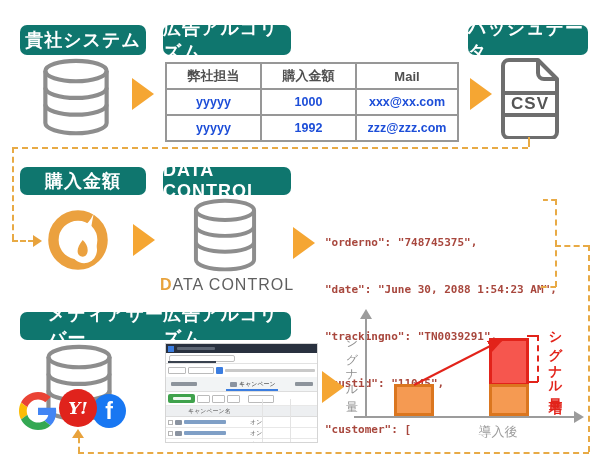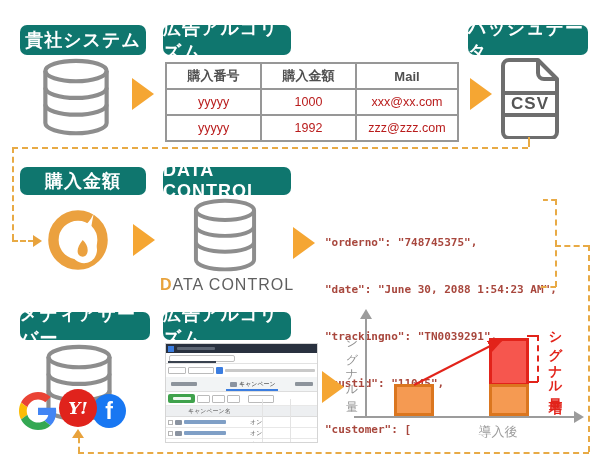--- a/index.html
+++ b/index.html
@@ -13,21 +13,21 @@
   .dash-t{position:absolute;height:0;border-top:2px dashed #E8AA45;}
   .dash-l{position:absolute;width:0;border-left:2px dashed #E8AA45;}
   .ah-r{position:absolute;width:0;height:0;border-top:6px solid transparent;
         border-bottom:6px solid transparent;border-left:9px solid #E8A23C;}
   .ah-u{position:absolute;width:0;height:0;border-left:6px solid transparent;
         border-right:6px solid transparent;border-bottom:9px solid #E8A23C;}
   
   table.purchase{position:absolute;left:165px;top:62px;border-collapse:collapse;background:#fff;}
   .purchase th,.purchase td{border:2px solid #979797;text-align:center;padding:0;}
   .purchase th{height:24px;font-size:13px;color:#4F4F4F;}
-  .purchase td{height:24px;font-size:12.5px;color:#b91c1c;font-weight:400;}
+  .purchase td{height:24px;font-size:12.5px;color:#1d4ed8;font-weight:700;}
   
   .json{position:absolute;left:325px;top:204px;font-family:"DejaVu Sans Mono","Liberation Mono",monospace;
         font-size:11px;line-height:15.6px;color:#A8473D;font-weight:700;white-space:pre;}
   
   .dclogo{position:absolute;left:158px;top:276px;width:138px;text-align:center;font-size:16px;
           letter-spacing:1px;color:#5F5F5F;font-weight:500;}
   .dclogo .d{color:#E8A33D;font-weight:700;}
   
   .vtext{writing-mode:vertical-rl;text-orientation:upright;}
   .ylab{position:absolute;left:343px;top:329px;font-size:12px;color:#8F8F8F;letter-spacing:2px;}
@@ -104,21 +104,21 @@
   </div>
 
   <table class="purchase">
     <colgroup>
         <col style="width:95px;">
         <col style="width:95px;">
         <col style="width:102px;">
       </colgroup>
     <tbody>
         <tr>
-      <th>購入番号</th>
+      <th>弊社担当</th>
       <th>購入金額</th>
       <th>Mail</th>
     </tr>
     <tr>
       <td>yyyyy</td>
       <td>1000</td>
       <td>xxx@xx.com</td>
     </tr>
     <tr>
       <td>yyyyy</td>
@@ -188,21 +188,21 @@
 
   <div class="dash-t" style="left:543px;top:199px;width:13px;"></div>
   <div class="dash-l" style="left:555px;top:199px;height:88px;"></div>
   <div class="dash-t" style="left:541px;top:286px;width:15px;"></div>
   <div class="dash-t" style="left:555px;top:245px;width:34px;"></div>
   <div class="dash-l" style="left:588px;top:245px;height:207px;"></div>
   <div class="dash-t" style="left:78px;top:452px;width:511px;"></div>
   <div class="dash-l" style="left:78px;top:438px;height:14px;"></div>
   <div class="ah-u" style="left:72px;top:429px;"></div>
 
-  <div class="pill" style="left:20px;top:312px;width:130px;height:28px;">
+  <div class="pill" style="left:20px;top:312px;width:130px;height:28px;padding-left:28px;">
     <span>メディアサーバー</span>
   </div>
 
   <svg style="position:absolute;left:42px;top:344px;" viewBox="0 0 80 84" width="74" height="78">
     <path d="M7 14 h66 v56 a33 11 0 0 1 -66 0 z" fill="#fff"></path>
     <ellipse cx="40" cy="14" rx="33" ry="11" fill="#fff" stroke="#8D8D8D" stroke-width="4.5"></ellipse>
     <path d="M7 14 v56 a33 11 0 0 0 66 0 v-56" fill="none" stroke="#8D8D8D" stroke-width="4.5"></path>
     <path d="M7 32 a33 11 0 0 0 66 0" fill="none" stroke="#8D8D8D" stroke-width="4.5"></path>
     <path d="M7 50 a33 11 0 0 0 66 0" fill="none" stroke="#8D8D8D" stroke-width="4.5"></path>
   </svg>

